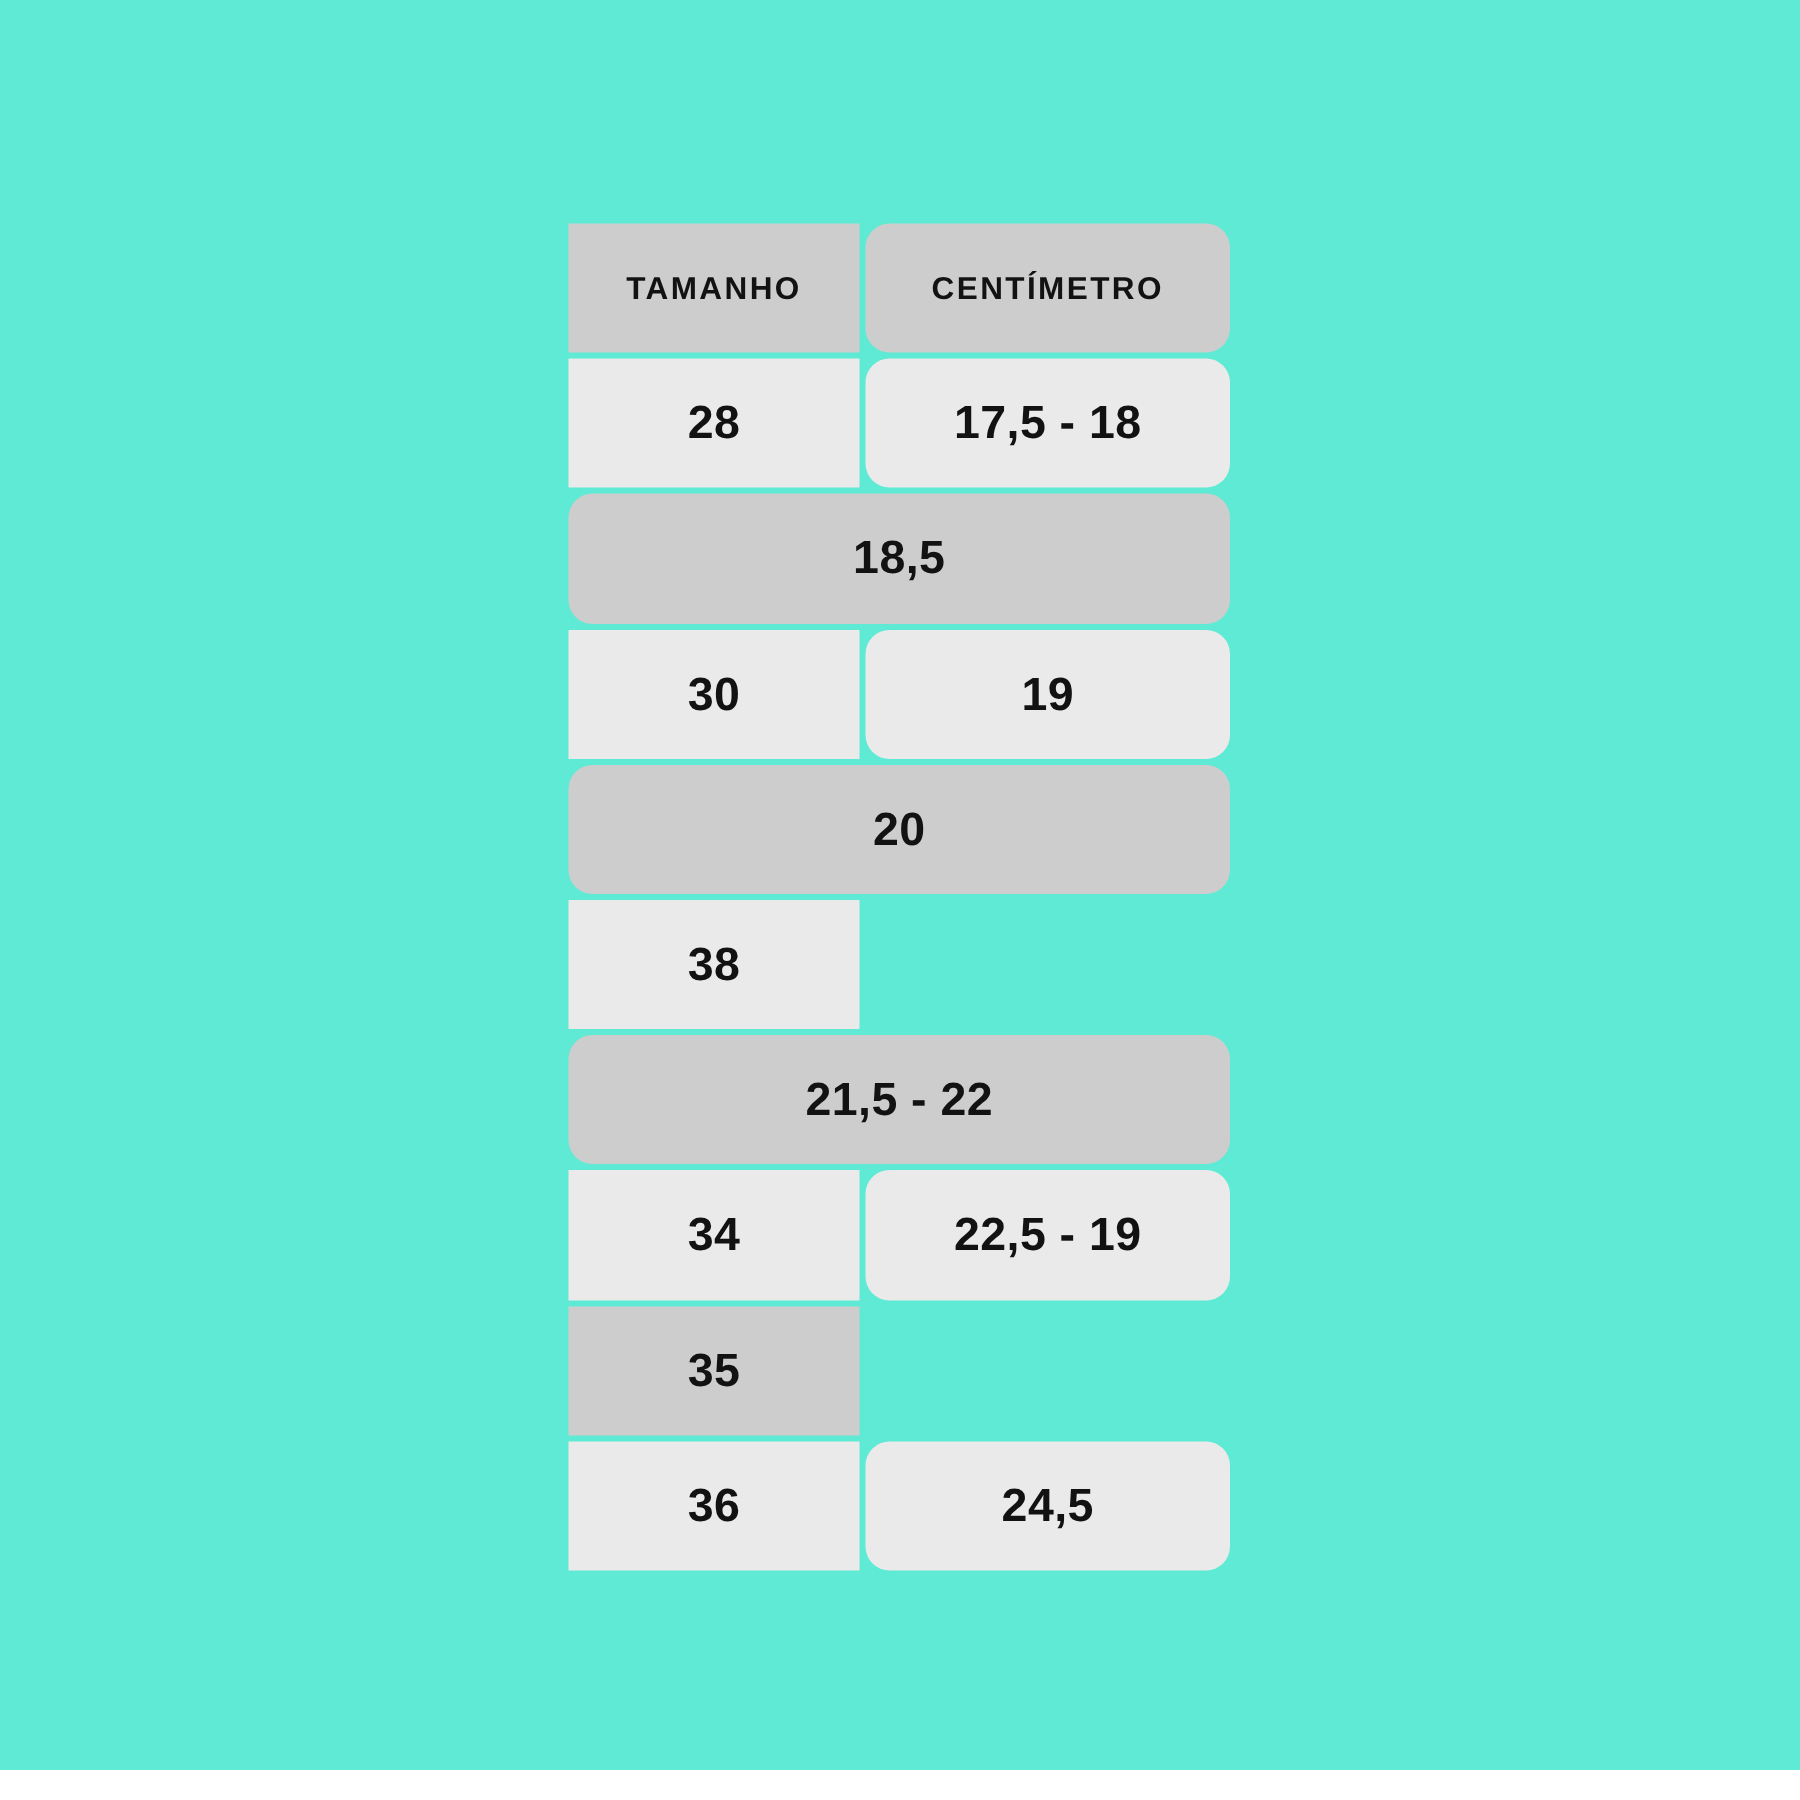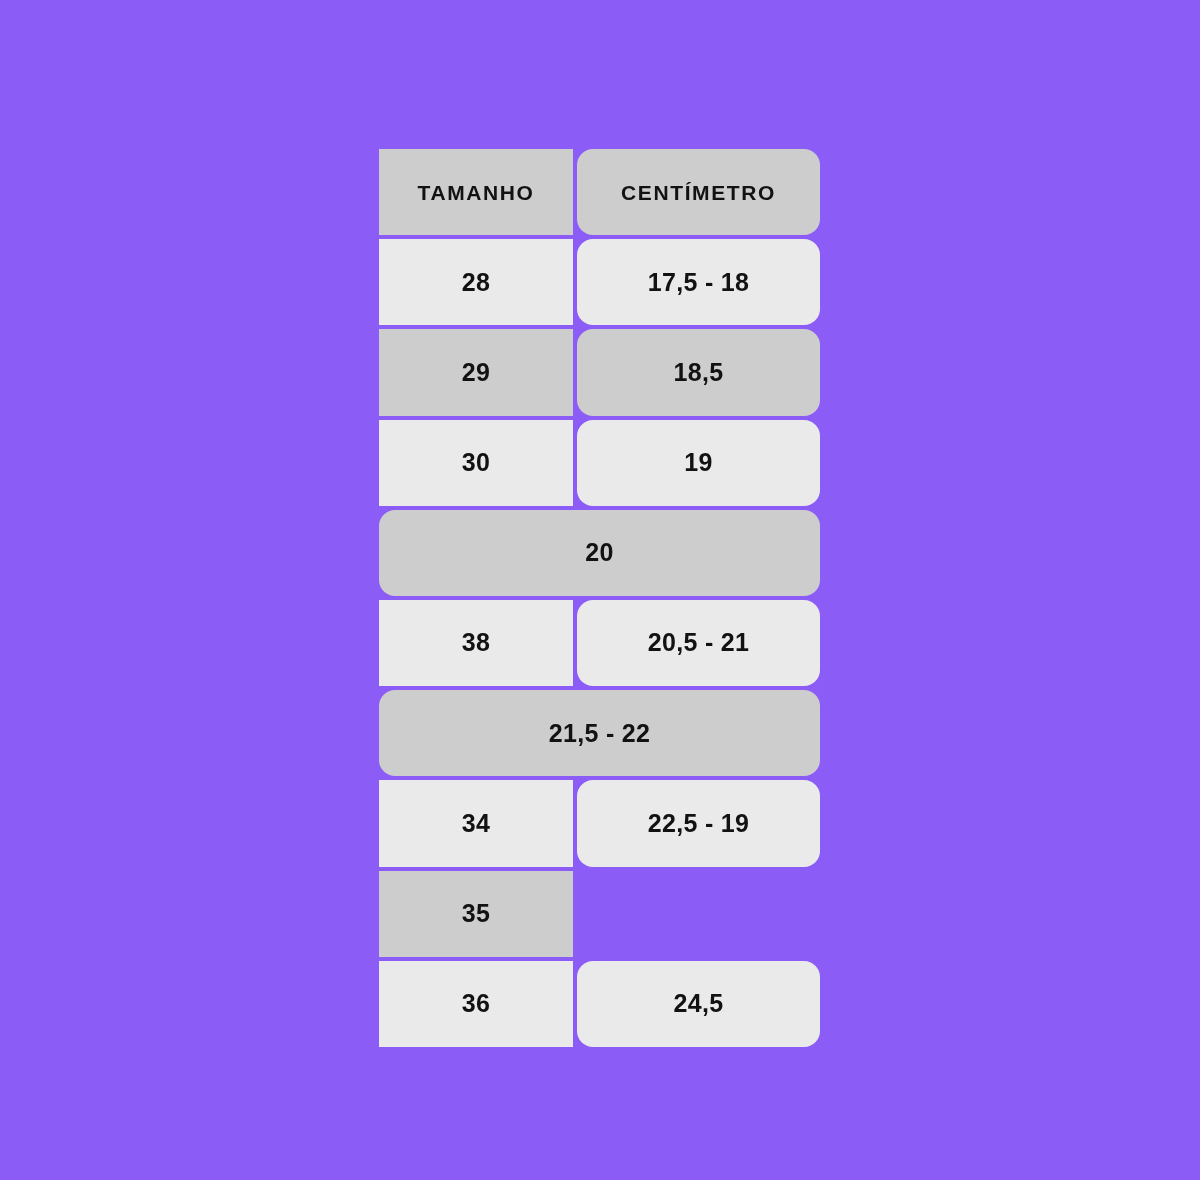--- a/index.html
+++ b/index.html
@@ -12,21 +12,21 @@
     height: 1200px;
     background: #ffffff;
     font-family: "Liberation Sans", sans-serif;
     overflow: hidden;
   }
 
   .page {
     position: relative;
     width: 1200px;
     height: 1180px;
-    background: #8b5cf6;
+    background: #5eead4;
   }
 
   
   .size-table {
     position: absolute;
     left: 379px;
     top: 149px;
     width: 441px;
     height: 898px;
     display: flex;
@@ -74,21 +74,21 @@
   
   .header-row .cell {
     font-size: 21px;
     font-weight: 700;
     letter-spacing: 1.6px;
     text-transform: uppercase;
   }
 
   
   .data-row .cell {
-    font-size: 25px;
+    font-size: 31px;
     font-weight: 700;
     letter-spacing: 0.3px;
   }
 </style>
 </head>
 <body>
 
 <div class="page">
 
   <div class="size-table">
@@ -97,36 +97,34 @@
       <div class="cell cell-size shade-dark">TAMANHO</div>
       <div class="cell cell-cm shade-dark">CENTÍMETRO</div>
     </div>
 
     <div class="table-row data-row">
       <div class="cell cell-size shade-light">28</div>
       <div class="cell cell-cm shade-light">17,5 - 18</div>
     </div>
 
     <div class="table-row data-row">
-      <div class="cell cell-size shade-dark">29</div>
       <div class="cell cell-cm shade-dark">18,5</div>
     </div>
 
     <div class="table-row data-row">
       <div class="cell cell-size shade-light">30</div>
       <div class="cell cell-cm shade-light">19</div>
     </div>
 
     <div class="table-row data-row">
       <div class="cell cell-cm shade-dark">20</div>
     </div>
 
     <div class="table-row data-row">
       <div class="cell cell-size shade-light">38</div>
-      <div class="cell cell-cm shade-light">20,5 - 21</div>
     </div>
 
     <div class="table-row data-row">
       <div class="cell cell-cm shade-dark">21,5 - 22</div>
     </div>
 
     <div class="table-row data-row">
       <div class="cell cell-size shade-light">34</div>
       <div class="cell cell-cm shade-light">22,5 - 19</div>
     </div>

